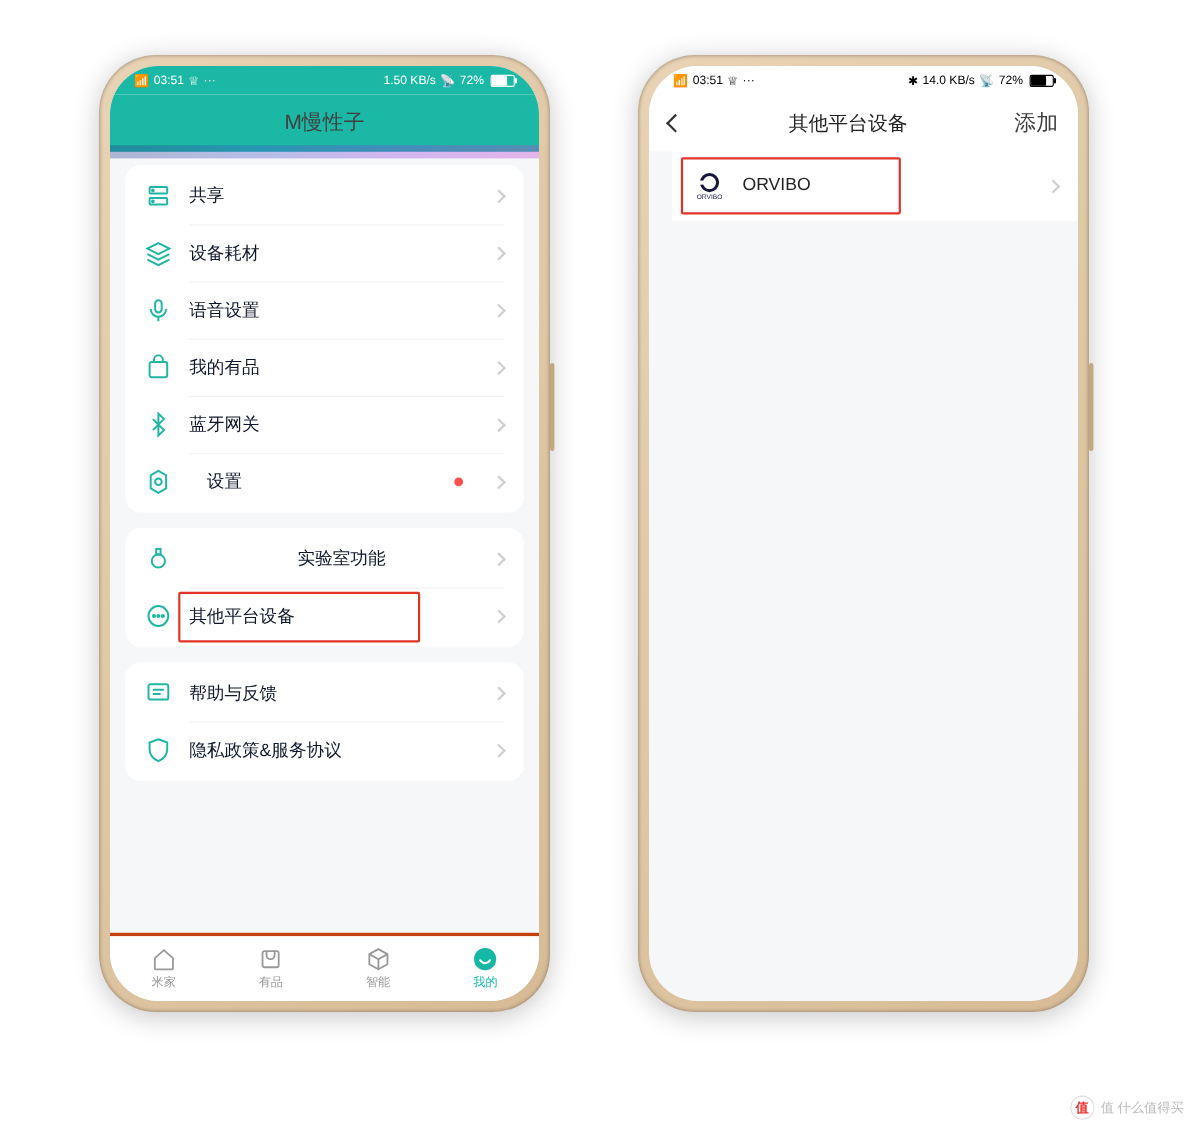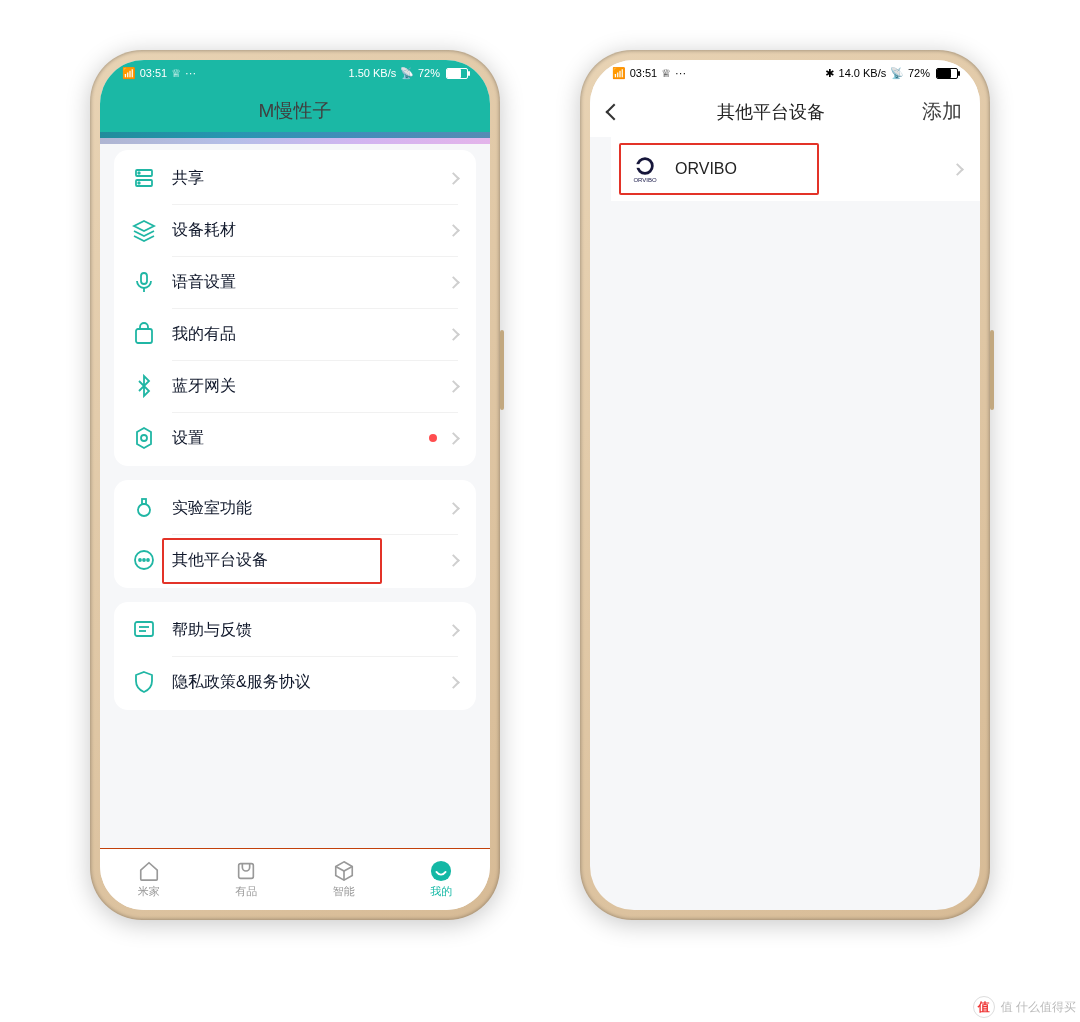--- a/index.html
+++ b/index.html
@@ -118,21 +118,21 @@
   .row .label{ flex:1; font-size:16px; color:#0f172a; }
   .chev{
     width:9px; height:9px; border-right:2px solid #cfcfcf; border-bottom:2px solid #cfcfcf;
     transform:rotate(-45deg);
   }
   .red-dot{ width:8px; height:8px; background:#ff4d4f; border-radius:50%; margin-right:12px;}
   .highlight{ border:2px solid #e33328; border-radius:2px; position:absolute; pointer-events:none;}
 
   
   .nav {
-    height:62px; background:#fff; display:flex; border-top:1px solid #c2410c;
+    height:62px; background:#fff; display:flex; border-top:3px solid #c2410c;
   }
   .nav-item{ flex:1; display:flex; flex-direction:column; align-items:center; justify-content:center; gap:2px; color:#999; font-size:11px;}
   .nav-item.active{ color:#14b8a5; }
   .nav-ico{ width:22px; height:22px; display:flex; align-items:center; justify-content:center;}
 
   
   .row2 {
     display:flex; align-items:center;
     background:#fff;
     padding:16px 18px;
@@ -238,34 +238,34 @@
           </div>
           <div class="row" style="position: relative;">
             <div class="ico">
               <svg viewBox="0 0 24 24" stroke="currentColor" stroke-width="1.8" fill="none">
                 <path d="M7 7l10 10-5 5V2l5 5L7 17"></path>
               </svg>
             </div>
             <div class="label">蓝牙网关</div>
             <div class="chev"></div>
           </div>
-          <div class="row" style="position: relative;">
+          <div class="row" style="position: relative; gap: 16px;">
             <div class="ico">
               <svg viewBox="0 0 24 24" stroke="currentColor" stroke-width="1.8" fill="none">
                 <polygon points="12,2 19,6 19,18 12,22 5,18 5,6"></polygon>
                 <circle cx="12" cy="12" r="3"></circle>
               </svg>
             </div>
             <div class="label">设置</div>
             <div class="red-dot"></div>
             <div class="chev"></div>
           </div>
         </div>
         <div class="card">
-          <div class="row" style="position: relative;">
+          <div class="row" style="position: relative; text-align: center;">
             <div class="ico">
               <svg viewBox="0 0 24 24" stroke="currentColor" stroke-width="1.8" fill="none">
                 <circle cx="12" cy="14" r="6"></circle>
                 <rect x="10" y="3" width="4" height="5"></rect>
               </svg>
             </div>
             <div class="label">实验室功能</div>
             <div class="chev"></div>
           </div>
           <div class="row" style="position: relative;">

